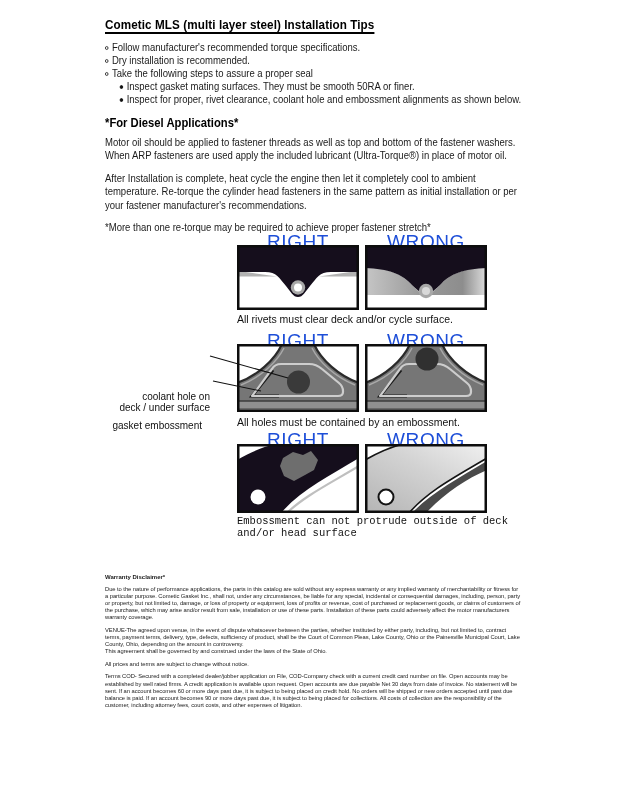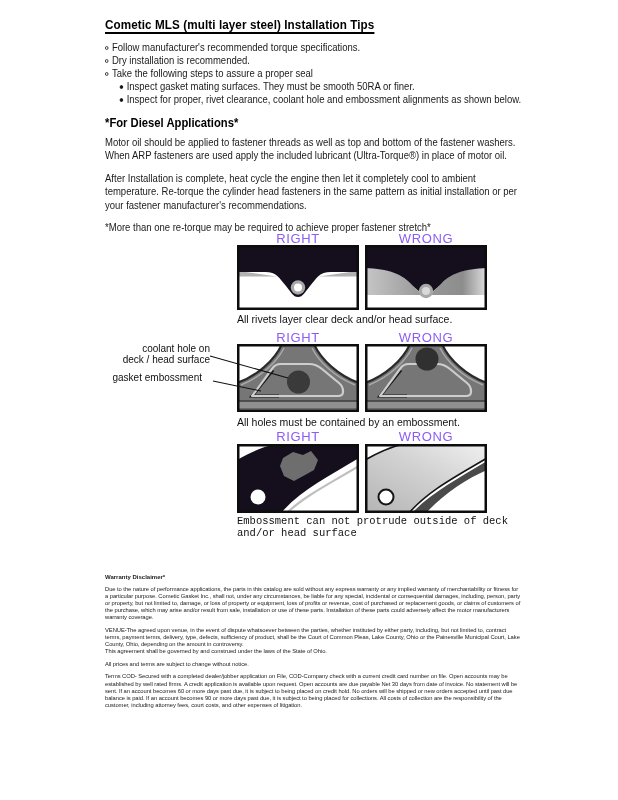--- a/index.html
+++ b/index.html
@@ -18,26 +18,26 @@
   .li .mk { flex:0 0 auto; width:4px; height:4px; border:1px solid #333; border-radius:50%;
             margin:4.5px 4px 0 0; }
   .li.sub { padding-left:17px; }
   .li.sub .mk { background:#111; border-color:#111; }
   
   .diesel { position:absolute; left:105px; top:115px; width:492px;
             transform:scaleX(0.865); transform-origin:0 0; }
   .diesel h2 { font-size:13px; font-weight:bold; color:#000; margin-bottom:6px; }
   .diesel p { font-size:11px; line-height:13.4px; margin-bottom:9px; }
   
-  .fig-label { position:absolute; width:122px; text-align:center; font-size:13px;
-               letter-spacing:0.6px; color:#8b5cf6; }
+  .fig-label { position:absolute; width:122px; text-align:center; font-size:19px;
+               letter-spacing:0.6px; color:#1d4ed8; }
   .figbox { position:absolute; width:122px; }
   .figbox svg { display:block; }
   .fig-caption { position:absolute; left:237px; font-size:10.5px; line-height:12px; color:#111; }
-  .annot { position:absolute; text-align:right; font-size:10px; line-height:11px; color:#111; }
+  .annot { position:absolute; text-align:right; font-size:10px; line-height:11px; color:#111;margin-top:48px; }
   .leader { position:absolute; pointer-events:none; z-index:5; }
   
   .warranty { position:absolute; left:105px; top:574px; width:416px; color:#222; }
   .warranty h3 { font-size:6px; font-weight:bold; margin-bottom:6px; }
   .warranty p { font-size:5.8px; line-height:7.1px; letter-spacing:-0.05px; margin-bottom:5.5px; }
   
   .pagenum { position:absolute; left:388px; top:726px; font-size:12.5px; color:#222; }
 </style>
 </head>
 <body>
@@ -103,28 +103,28 @@
       <rect x="0" y="0" width="122" height="65" fill="#ffffff"></rect>
       <path d="M0,22 C24,23 38,30 47,40 C53,46 57,50 61,50 C65,50 69,46 75,40 C84,30 98,23 122,22 V50 H0 Z" fill="url(#gradWrong1)"></path>
       <rect x="0" y="50" width="122" height="15" fill="#ffffff"></rect>
       <path d="M0,0 H122 V23 C98,24 86,29 77,38 C71,44 66,49 61,49 C56,49 51,44 45,38 C36,29 24,24 0,23 Z" fill="#150e1c"></path>
       <circle cx="61" cy="46" r="7.2" fill="#a8a8a8"></circle>
       <circle cx="61" cy="46" r="4" fill="#d9d9d9"></circle>
       <rect x="1.25" y="1.25" width="119.5" height="62.5" fill="none" stroke="#0d0d0d" stroke-width="2.5"></rect>
     </svg>
   </div>
 
-  <div class="fig-caption" style="top:313px;">All rivets layer clear deck and/or head surface.</div>
+  <div class="fig-caption" style="top:313px;">All rivets must clear deck and/or cycle surface.</div>
 
   <div class="fig-label" style="left:237px; top:330px;">RIGHT</div>
   <div class="fig-label" style="left:365px; top:330px;">WRONG</div>
 
   <div class="annot" style="left:98px; top:343px; width:112px;">
     <span>coolant hole on</span><br>
-    <span>deck / head surface</span>
+    <span>deck / under surface</span>
   </div>
   <div class="annot" style="left:88px; top:372px; width:114px;">
     <span>gasket embossment</span>
   </div>
 
   <svg class="leader" style="left:105px; top:340px;" width="200" height="62" viewBox="0 0 200 62">
     <line x1="105" y1="16" x2="183" y2="38" stroke="#111111" stroke-width="1.1"></line>
     <line x1="108" y1="41" x2="156" y2="51" stroke="#111111" stroke-width="1.1"></line>
   </svg>
 

